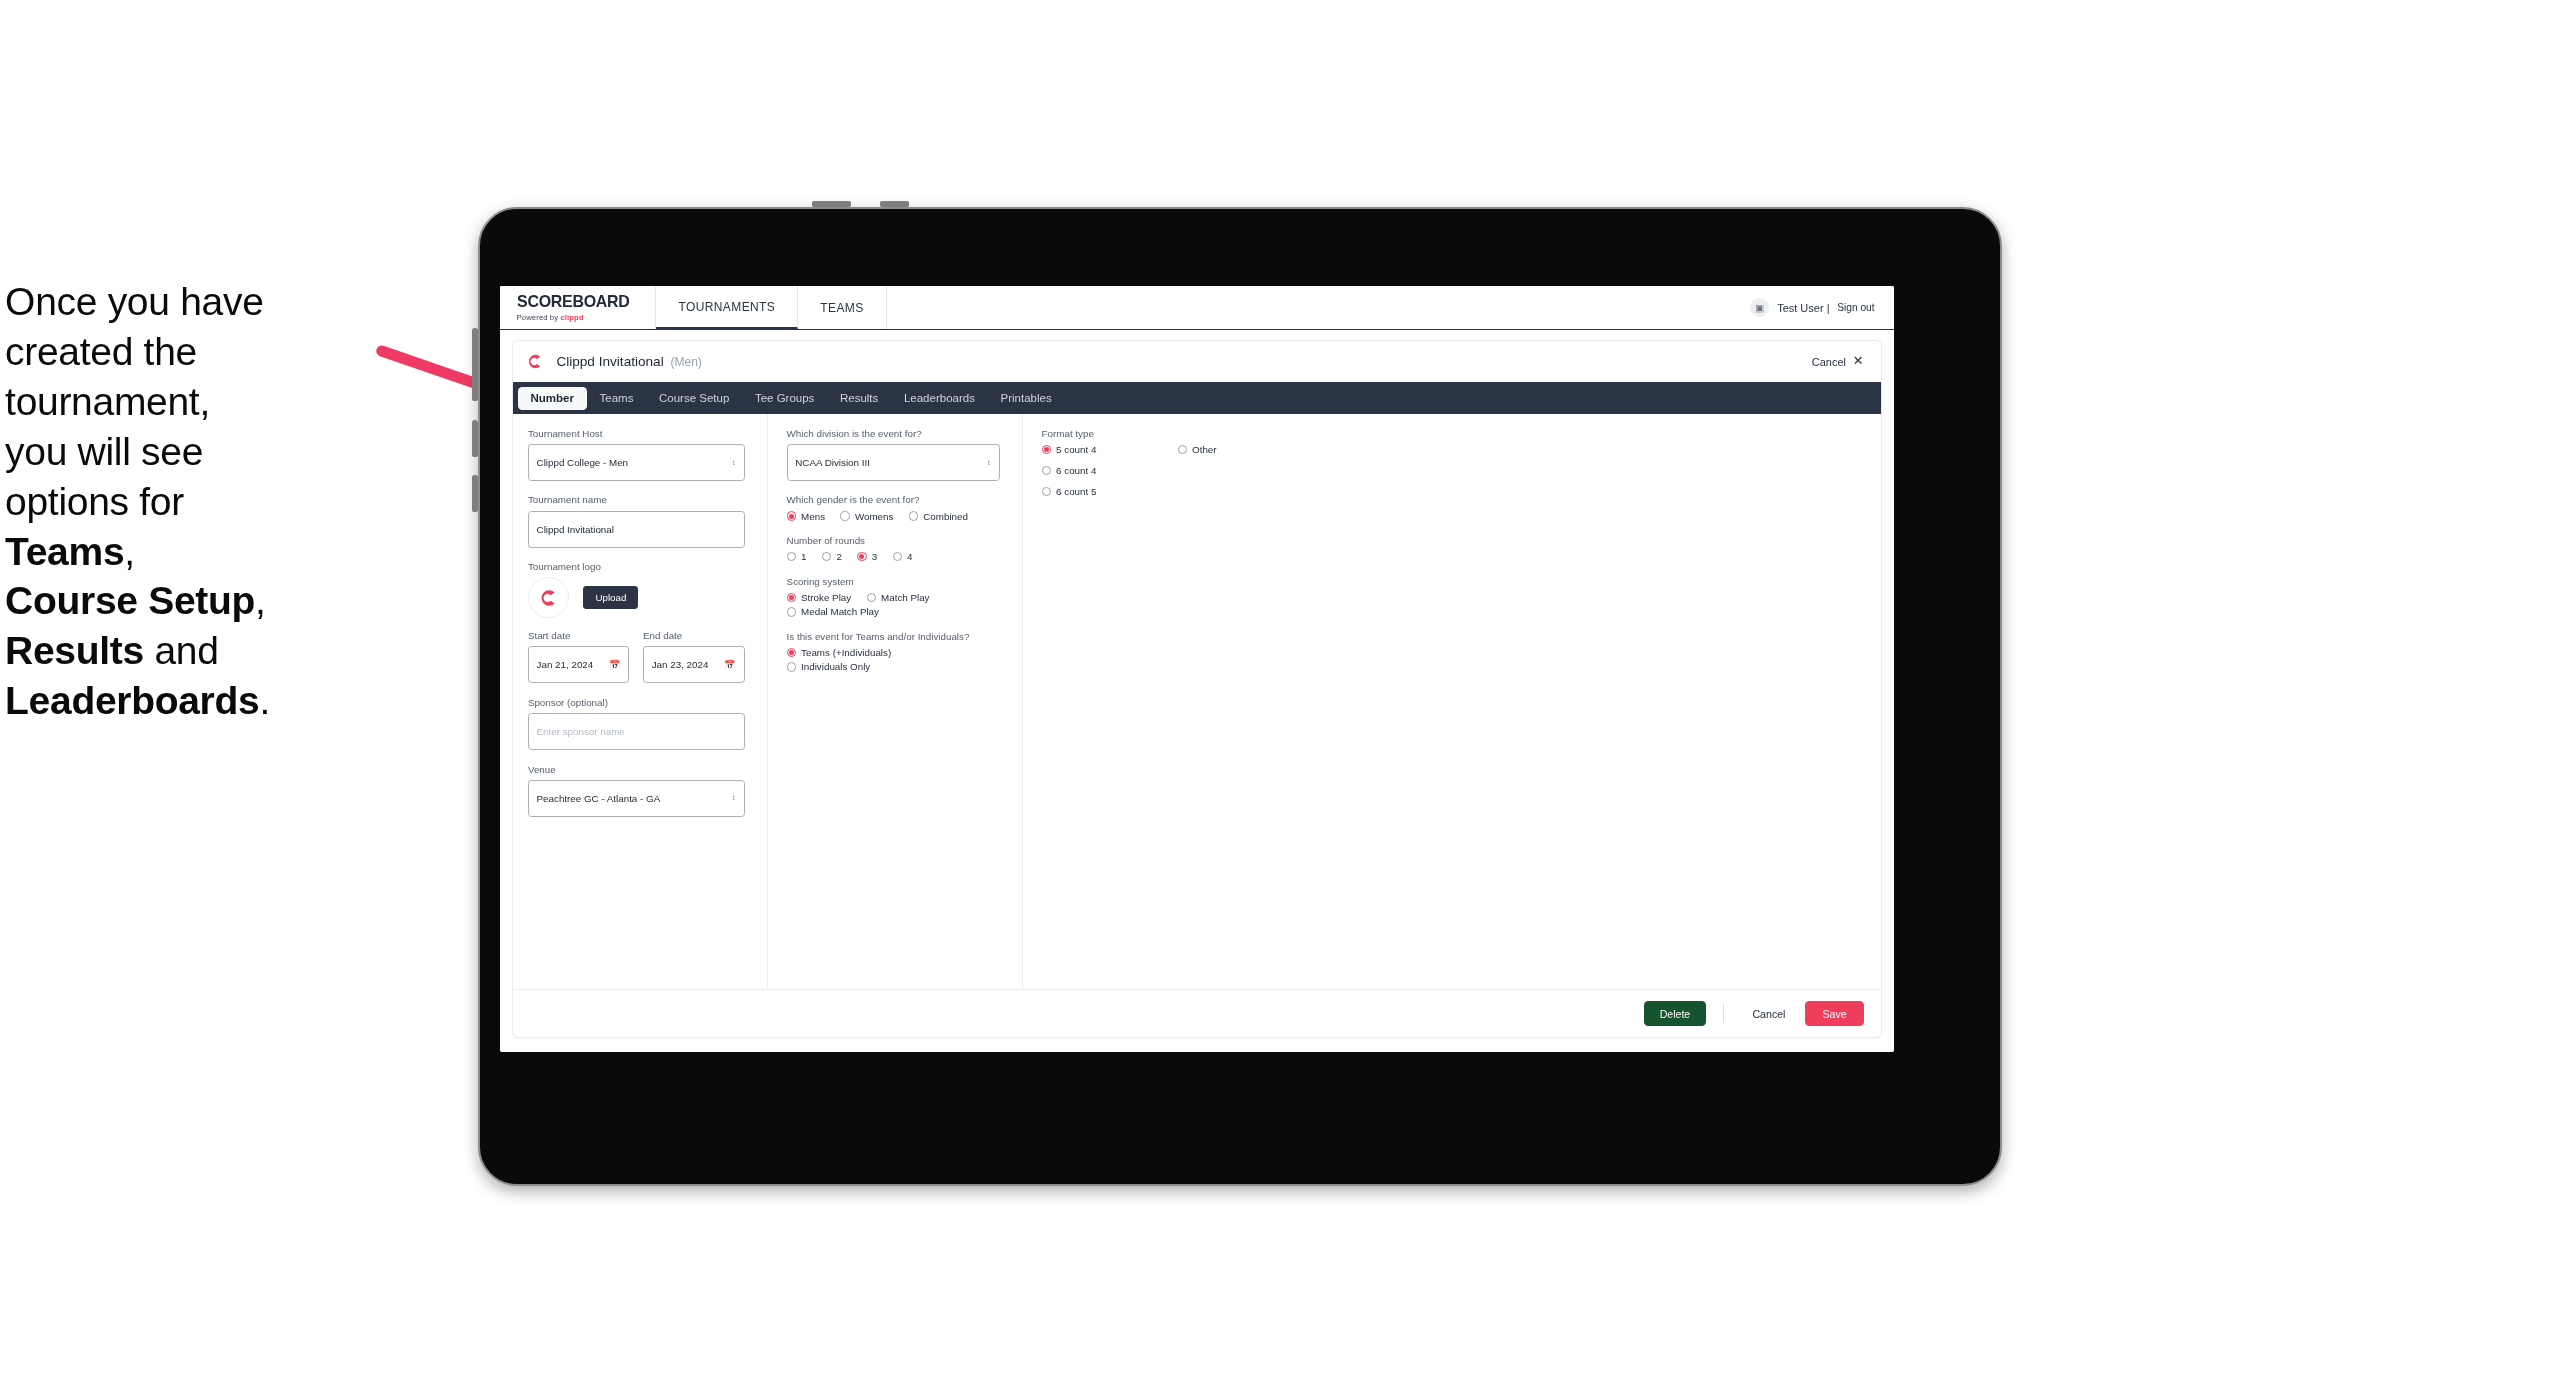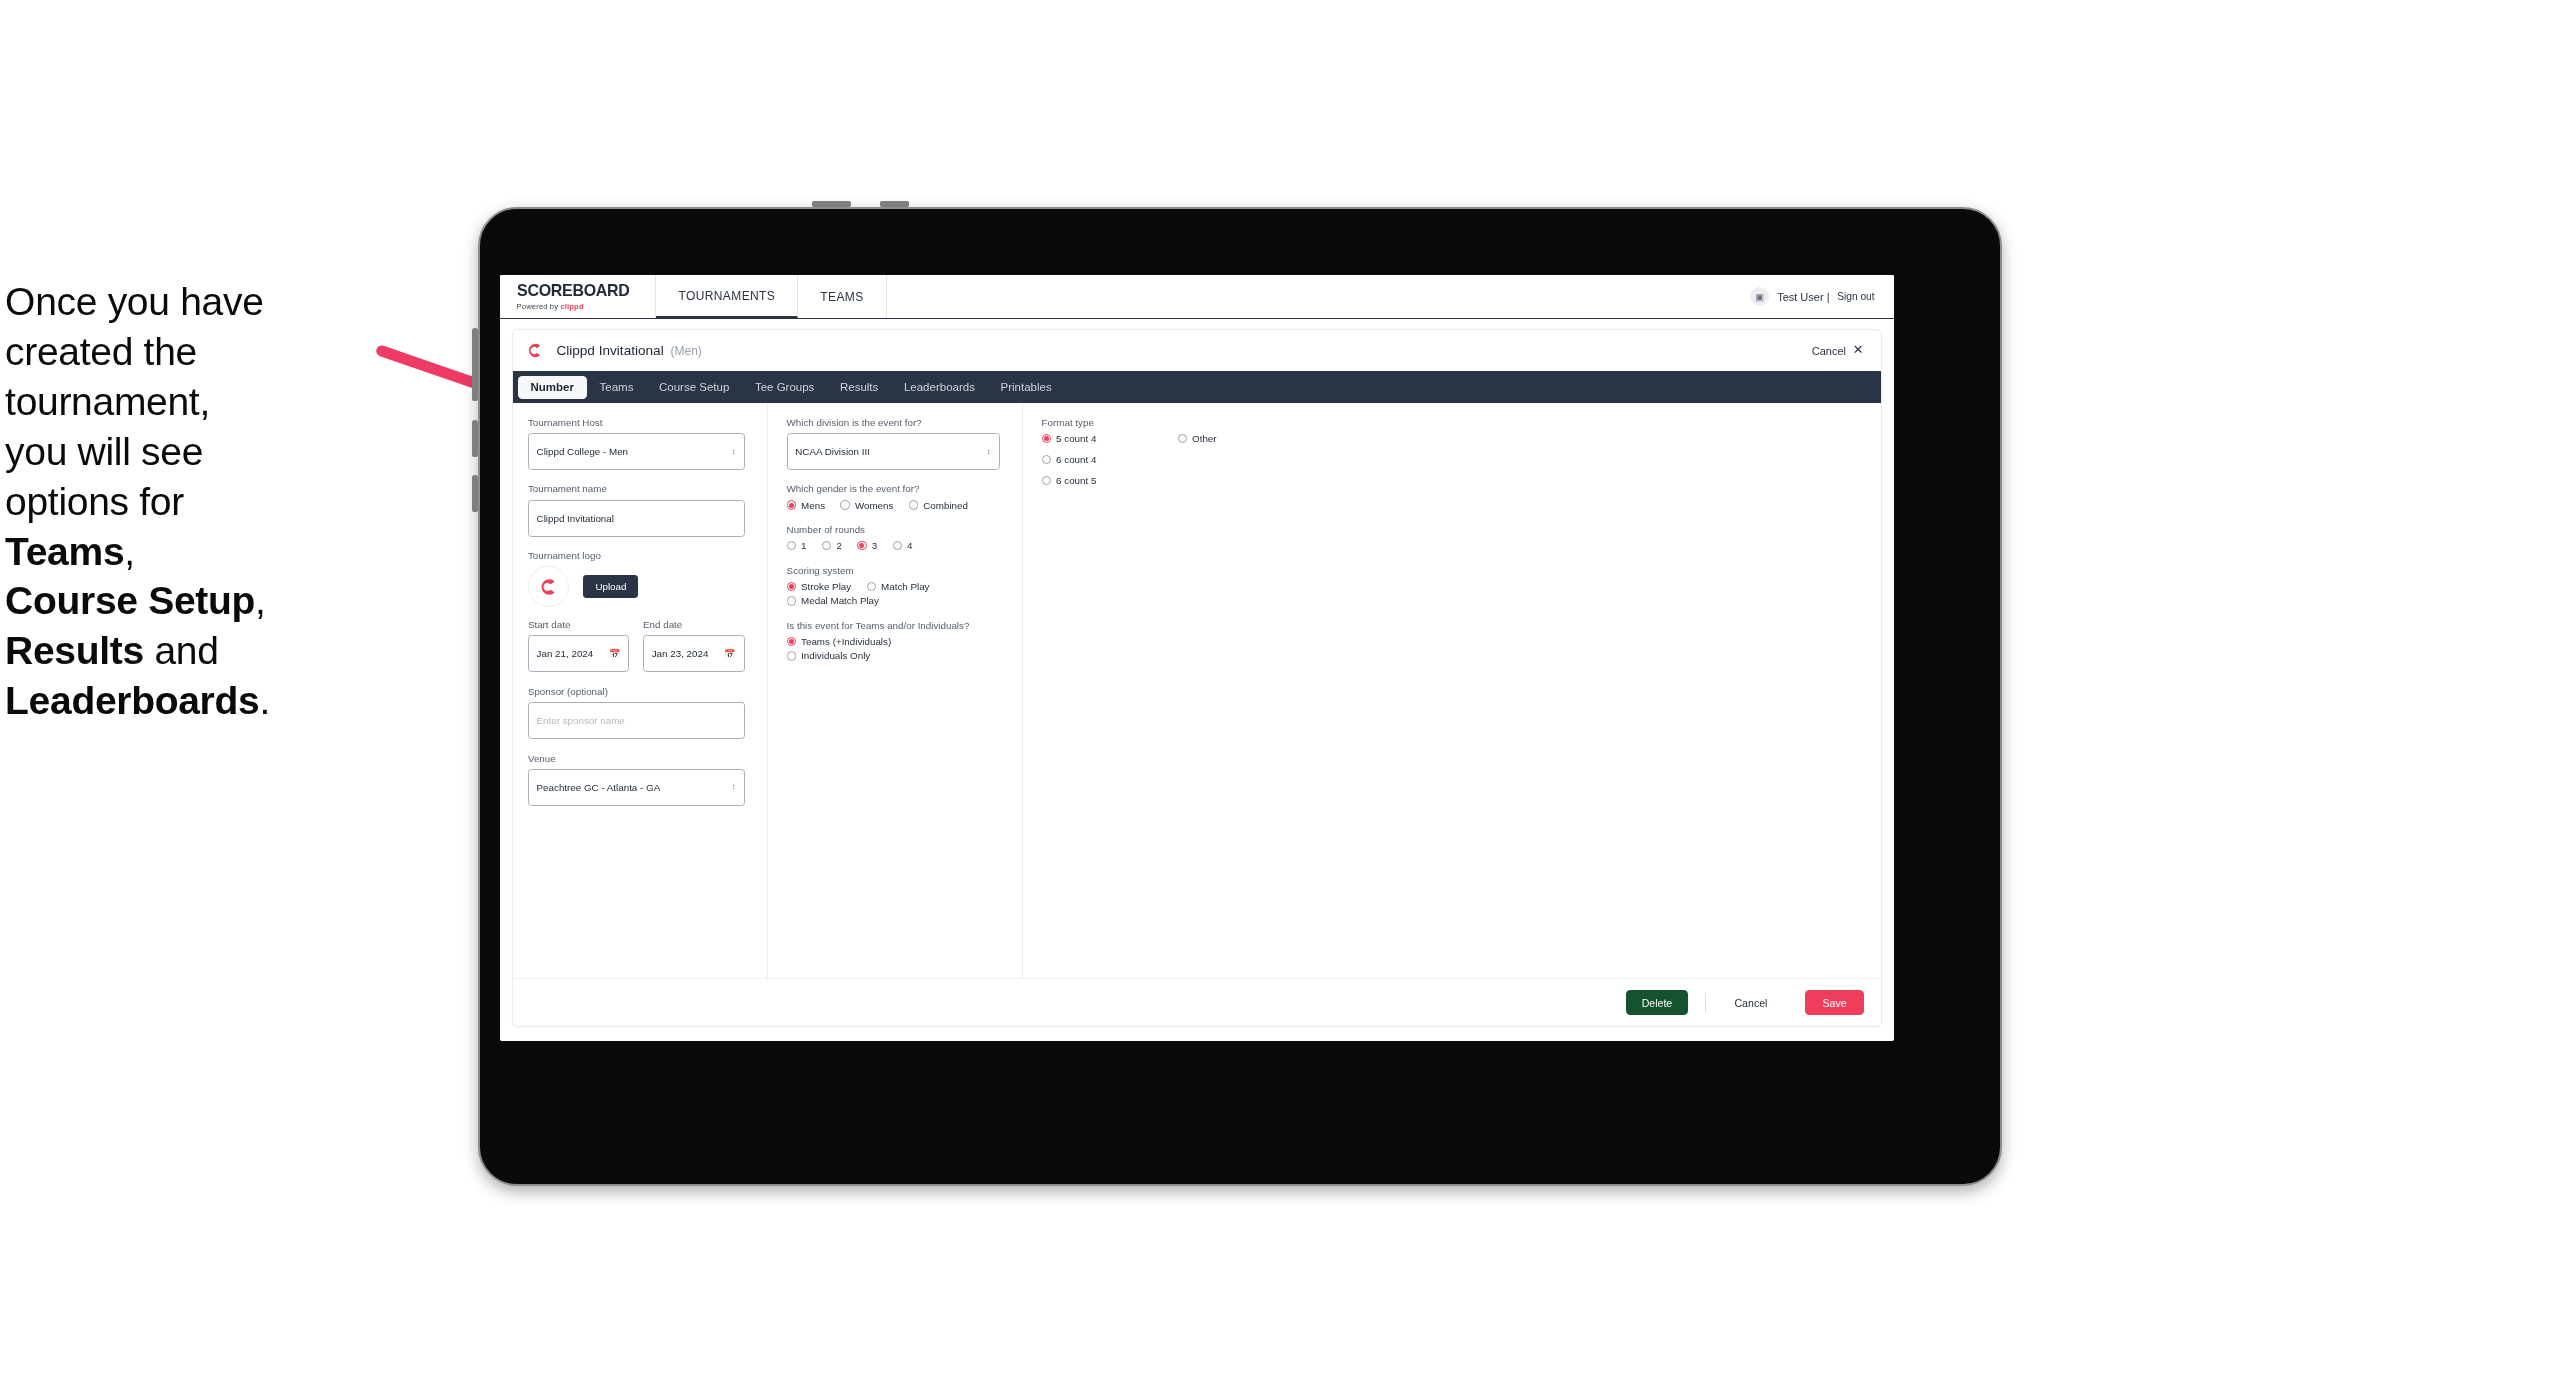--- a/index.html
+++ b/index.html
@@ -38,21 +38,21 @@
     border: 2.6px solid #8d8d8d;
   }
   .side-btn {
     position: absolute; background: #7e7e7e; border-radius: 1.7px;
   }
   .top-btn { height: 6px; width: 39px; top: -7.7px; }
   .left-btn { width: 6px; left: -8.5px; border-radius: 2.6px; }
 
   #screen {
     position: absolute;
-    left: 19.6px; top: 66px;
+    left: 19.6px; top: 77px;
     width: 1394px; height: 766px;
     background: #ffffff;
     overflow: hidden;
     border-radius: 1.7px;
   }
 
   
   #appbar {
     position: relative; height: 44px;
     background: #ffffff;
@@ -189,21 +189,21 @@
   
   #cardfoot {
     height: 48px; display: flex; align-items: center;
     justify-content: flex-end; gap: 0; padding-right: 17px;
     border-top: 0.9px solid #eceef1;
   }
   .btn { font-size: 10.6px; cursor: pointer; border-radius: 4.3px; }
   #btnDelete { background: #14532d; color: #fff; padding: 6.8px 15.3px; }
   #footdiv { width: 0.9px; height: 19px; background: #d8dbe0; margin: 0 17px; }
   #btnCancel { color: #1d2733; padding: 6.8px 12px; font-weight: 500; }
-  #btnSave { background: #ef3e5c; color: #fff; padding: 6.8px 17px; margin-left: 26px; font-weight: 500; }
+  #btnSave { background: #ef3e5c; color: #fff; padding: 6.8px 17px; margin-left: 8px; font-weight: 500; }
 </style>
 </head>
 <body>
 
 <div id="root">
 
   <div id="annotation">
     <div>Once you have</div>
     <div>created the</div>
     <div>tournament,</div>

